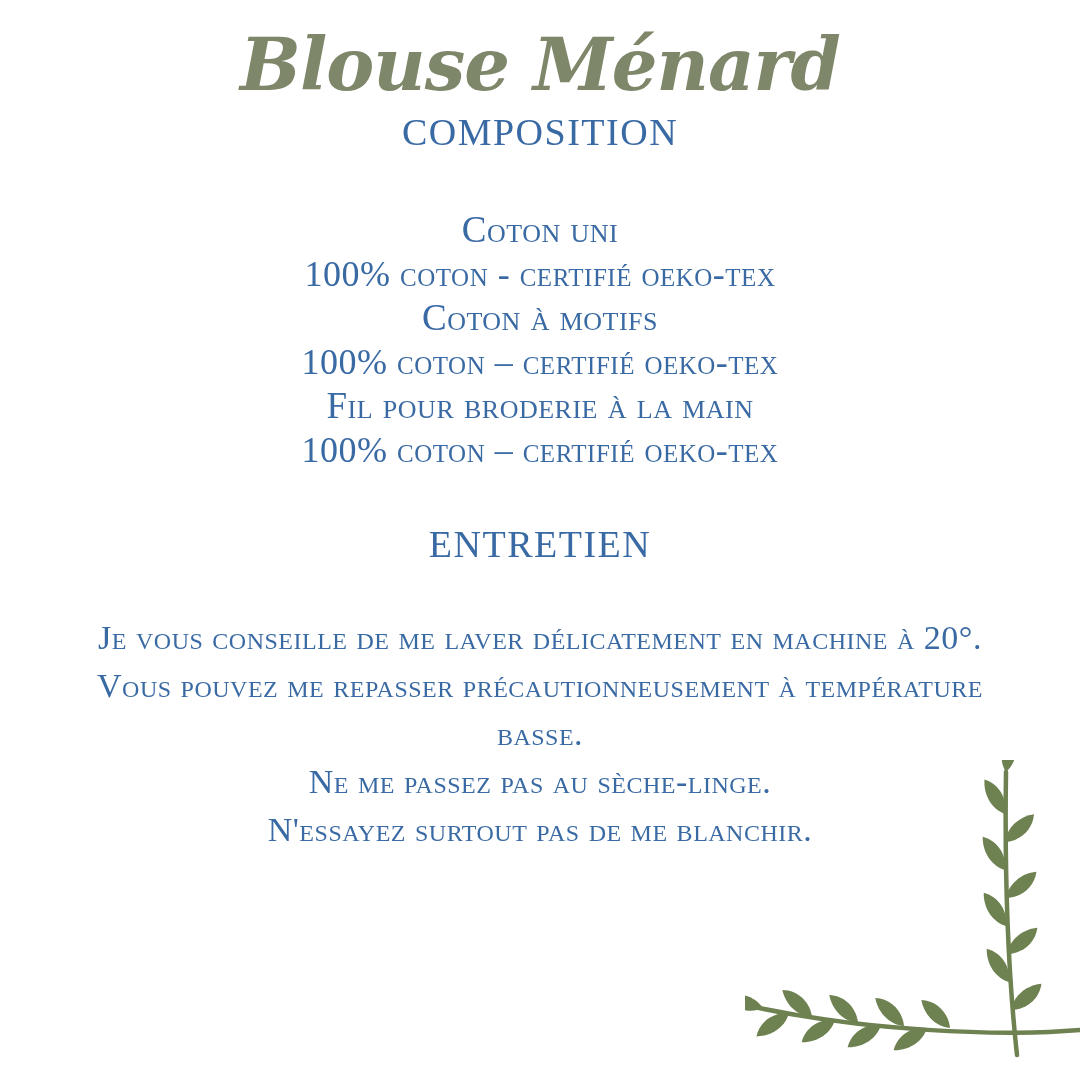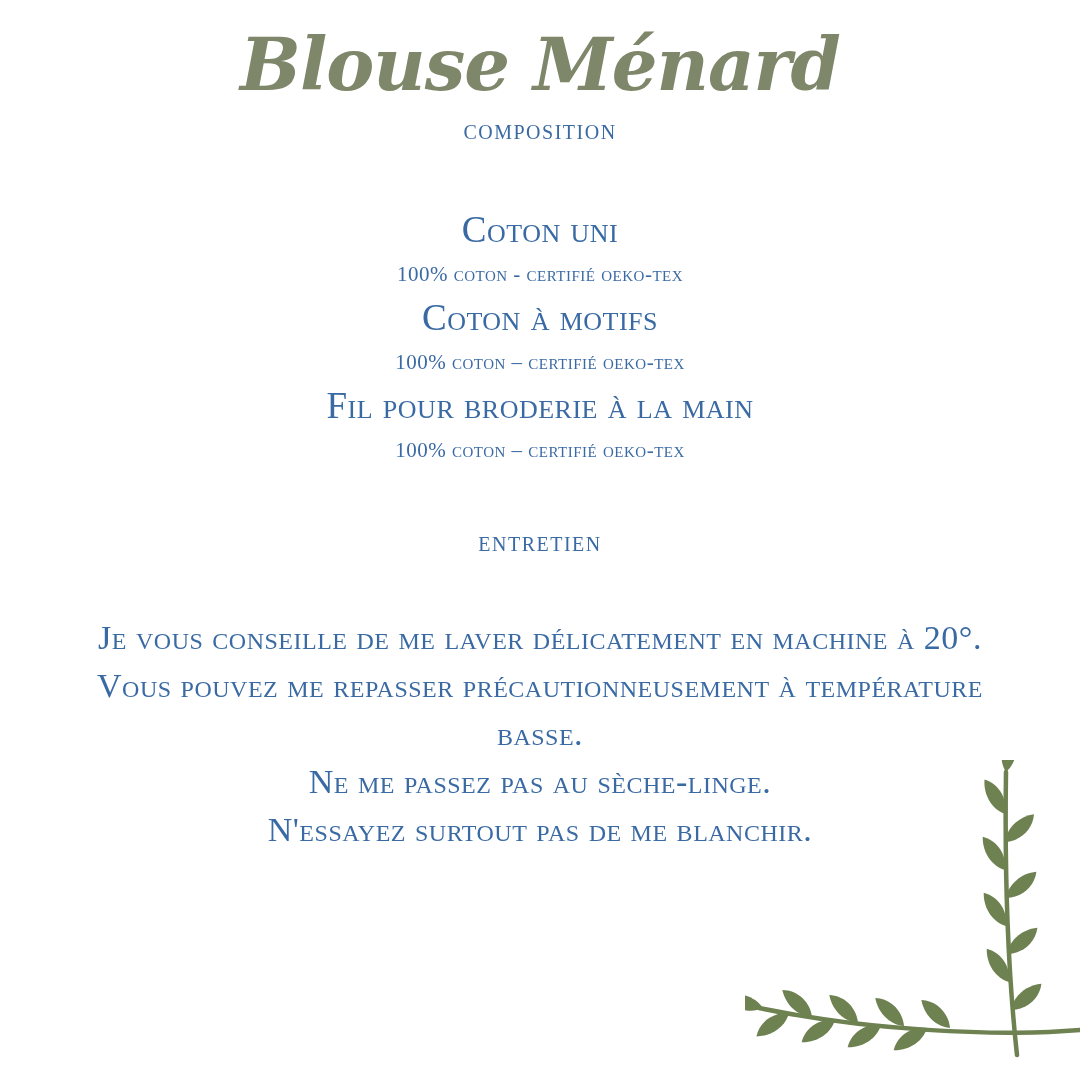--- a/index.html
+++ b/index.html
@@ -26,37 +26,37 @@
     font-family:"DejaVu Serif", serif;
     font-style:italic;
     font-weight:bold;
     font-size:72px;
     line-height:86px;
     color:var(--title-color);
     letter-spacing:-1px;
   }
   .section-heading{
     font-weight:normal;
-    font-size:20px;
+    font-size:38px;
     line-height:40px;
     letter-spacing:1.5px;
     color:var(--text-color);
   }
   .heading-composition{margin-top:4px;}
   .heading-entretien{margin-top:52px;}
   .composition-list{margin-top:56px;}
   .comp-name{
     font-variant:small-caps;
     font-size:37px;
     line-height:44px;
     letter-spacing:0.5px;
   }
   .comp-detail{
     font-variant:small-caps;
-    font-size:21px;
+    font-size:36px;
     line-height:44px;
     letter-spacing:0.5px;
   }
   .care-block{
     margin:50px auto 0 auto;
     width:920px;
     font-variant:small-caps;
     font-size:34px;
     line-height:48px;
     letter-spacing:0.5px;

